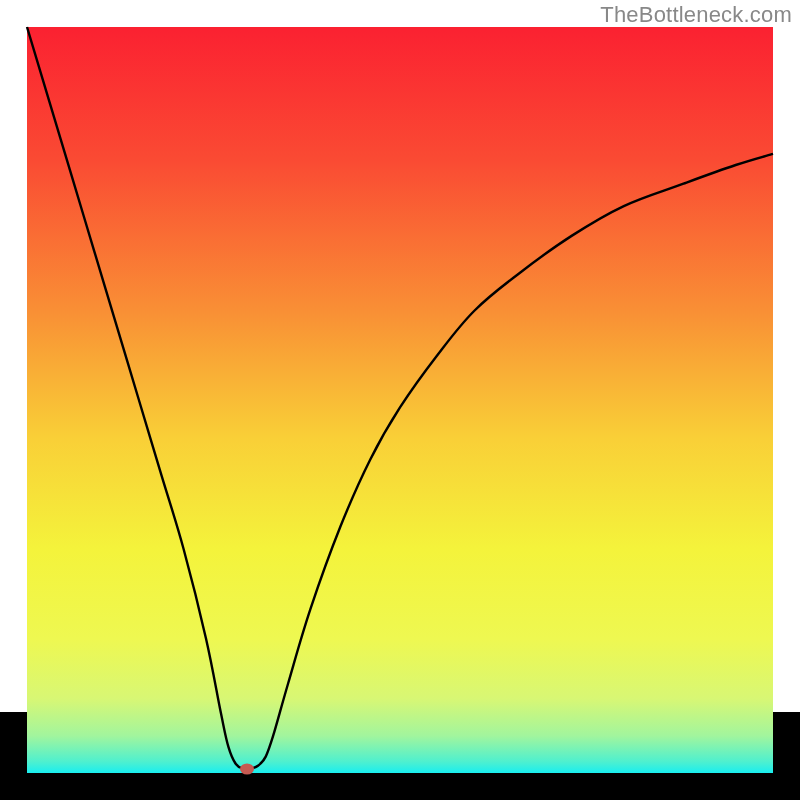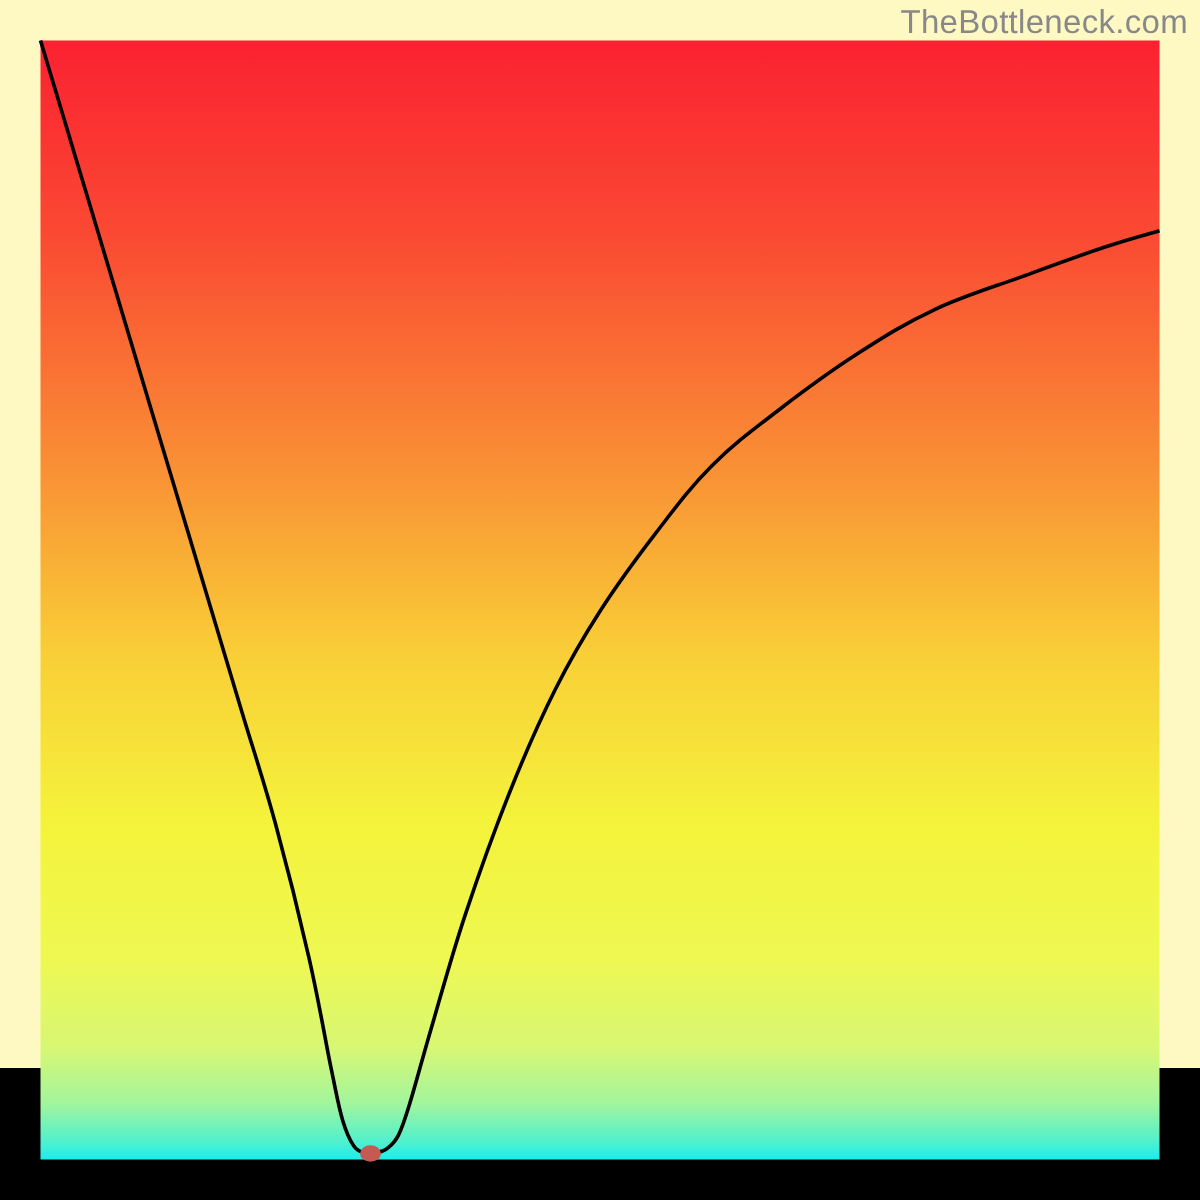--- a/index.html
+++ b/index.html
@@ -10,21 +10,21 @@
     background: #000;
     overflow: hidden;
     font-family: Arial, Helvetica, sans-serif;
   }
   .frame {
     position: absolute;
     top: 0;
     left: 0;
     width: 800px;
     height: 712px;
-    background: #fef9c3;
+    background: #ffffff;
   }
   .plot {
     position: absolute;
     top: 27px;
     left: 27px;
     width: 746px;
     height: 746px;
     
   }
   .watermark {

